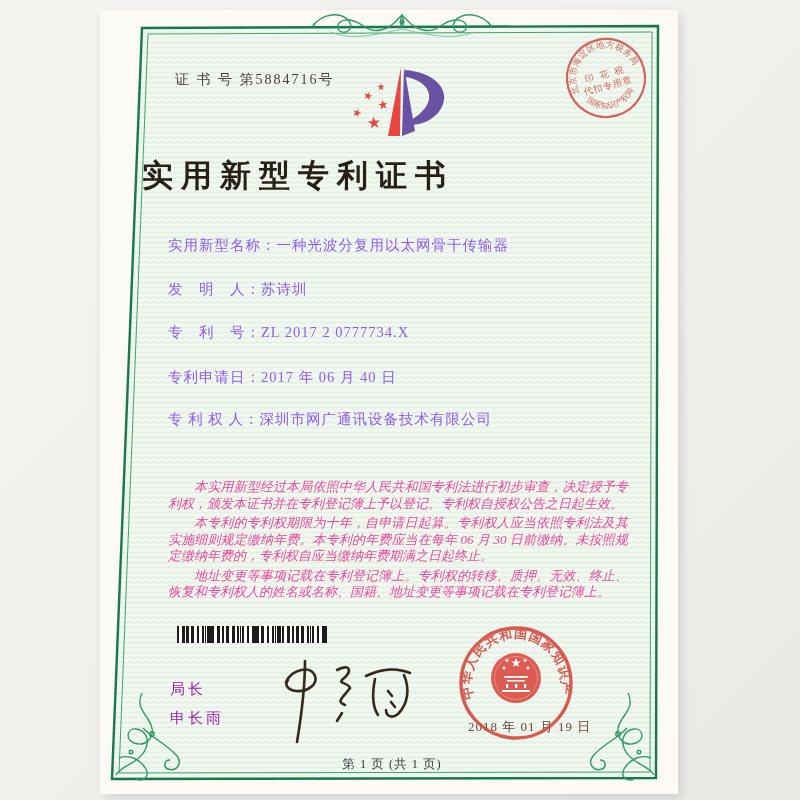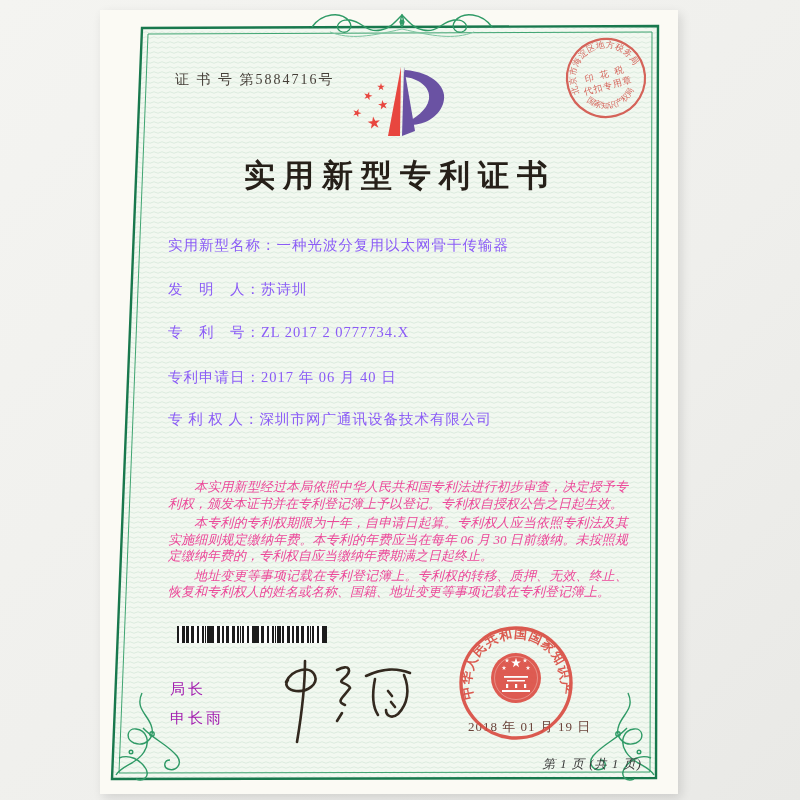--- a/index.html
+++ b/index.html
@@ -4,35 +4,35 @@
 <style>
   html,body{margin:0;padding:0;width:800px;height:800px;overflow:hidden;
     background:linear-gradient(135deg,#f4f4f1 0%,#efefec 60%,#e9e9e6 100%);
     font-family:"Liberation Serif","DejaVu Serif",serif;}
   .stage{position:relative;width:800px;height:800px;}
   .paper{position:absolute;left:100px;top:10px;width:578px;height:784px;
     background:#fbfaf4;box-shadow:3px 4px 10px rgba(0,0,0,.12);}
   svg.layer{position:absolute;left:0;top:0;width:800px;height:800px;pointer-events:none;}
   .txt{position:absolute;color:#2e2a26;}
   .cert-no{left:163px;top:71px;font-size:14px;letter-spacing:2px;color:#453f38;margin-left:12px;}
-  .title{left:142px;top:155px;width:516px;text-align:center;font-size:31px;font-weight:bold;
+  .title{left:142px;top:155px;width:516px;text-align:left;font-size:31px;font-weight:bold;
     letter-spacing:8px;color:#262019;}
   .field{left:168px;font-size:14.5px;letter-spacing:1px;color:#8b5cf6;white-space:nowrap;}
   .body-block{left:168px;top:479px;width:460px;font-size:13px;line-height:16.5px;
     font-style:italic;color:#ec4899;text-align:justify;}
   .body-block p{margin:0 0 3px 0;text-indent:2em;}
   .barcode{position:absolute;left:177px;top:626px;width:150px;height:17px;background-color:#fff;
     background-image:
       repeating-linear-gradient(90deg,#1c1c1c 0 2px,transparent 2px 5px),
       repeating-linear-gradient(90deg,#1c1c1c 0 1px,transparent 1px 7px),
       repeating-linear-gradient(90deg,transparent 0 9px,#1c1c1c 9px 12px,transparent 12px 23px);}
   .signer{left:170px;font-size:15px;letter-spacing:3px;color:#a21caf;
     font-family:"Liberation Sans","DejaVu Sans",sans-serif;}
   .seal-date{left:468px;top:718px;font-size:13px;letter-spacing:1px;color:#6b443b;}
-  .footer{left:142px;top:756px;width:500px;text-align:right;font-size:12.5px;color:#3a3a3a;letter-spacing:1px;font-style:italic;}
+  .footer{left:142px;top:756px;width:500px;text-align:center;font-size:12.5px;color:#3a3a3a;letter-spacing:1px;}
 </style>
 </head>
 <body>
 
 <div class="stage">
 
   <div class="paper"></div>
 
   <svg class="layer" viewBox="0 0 800 800">
     <defs>

